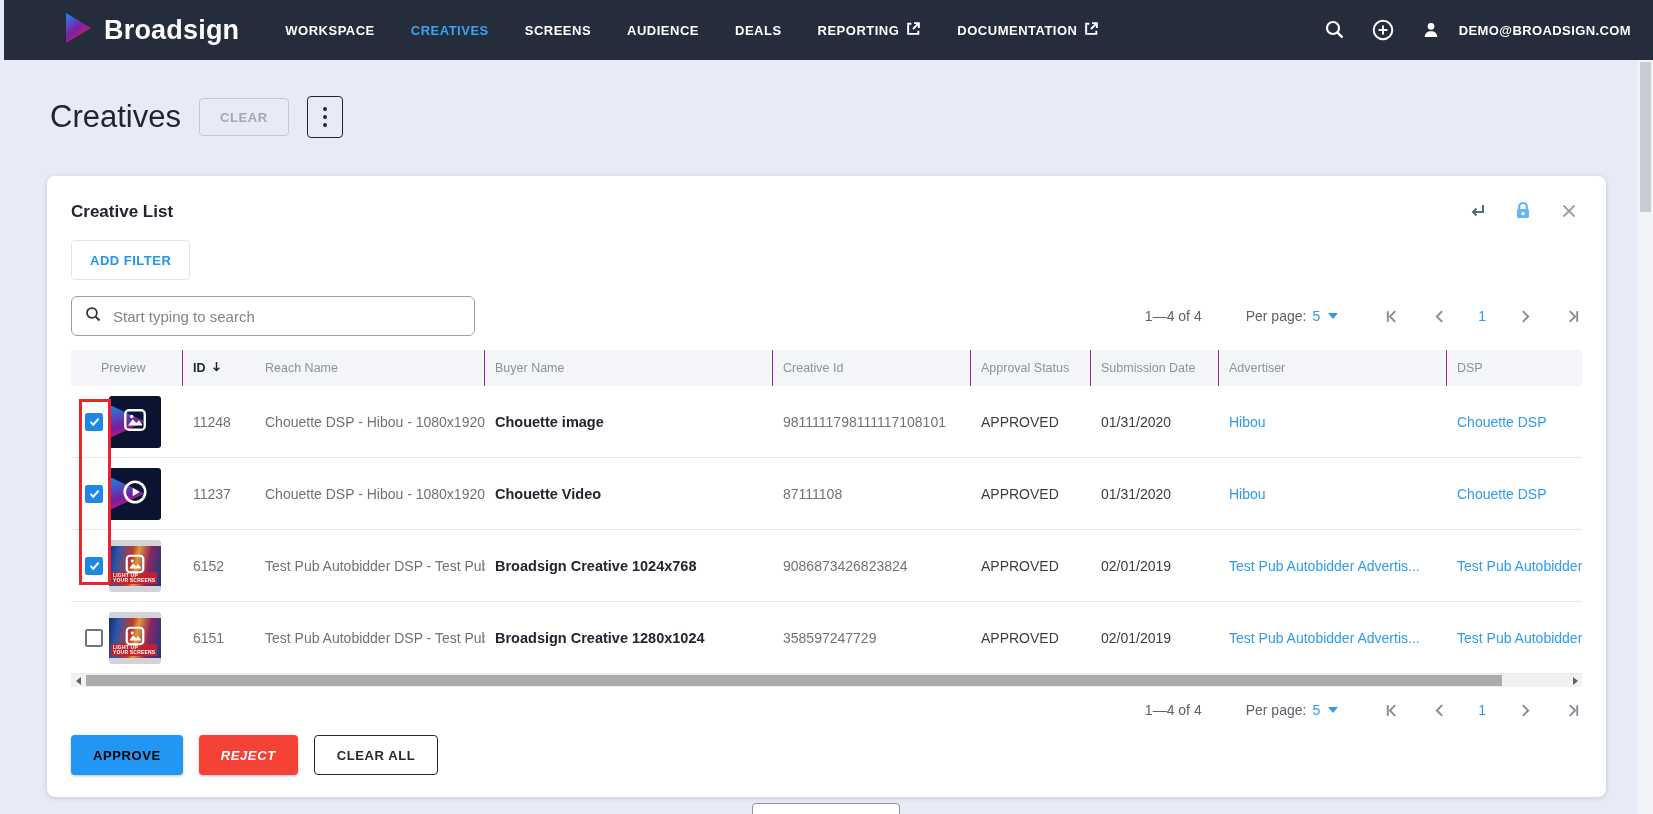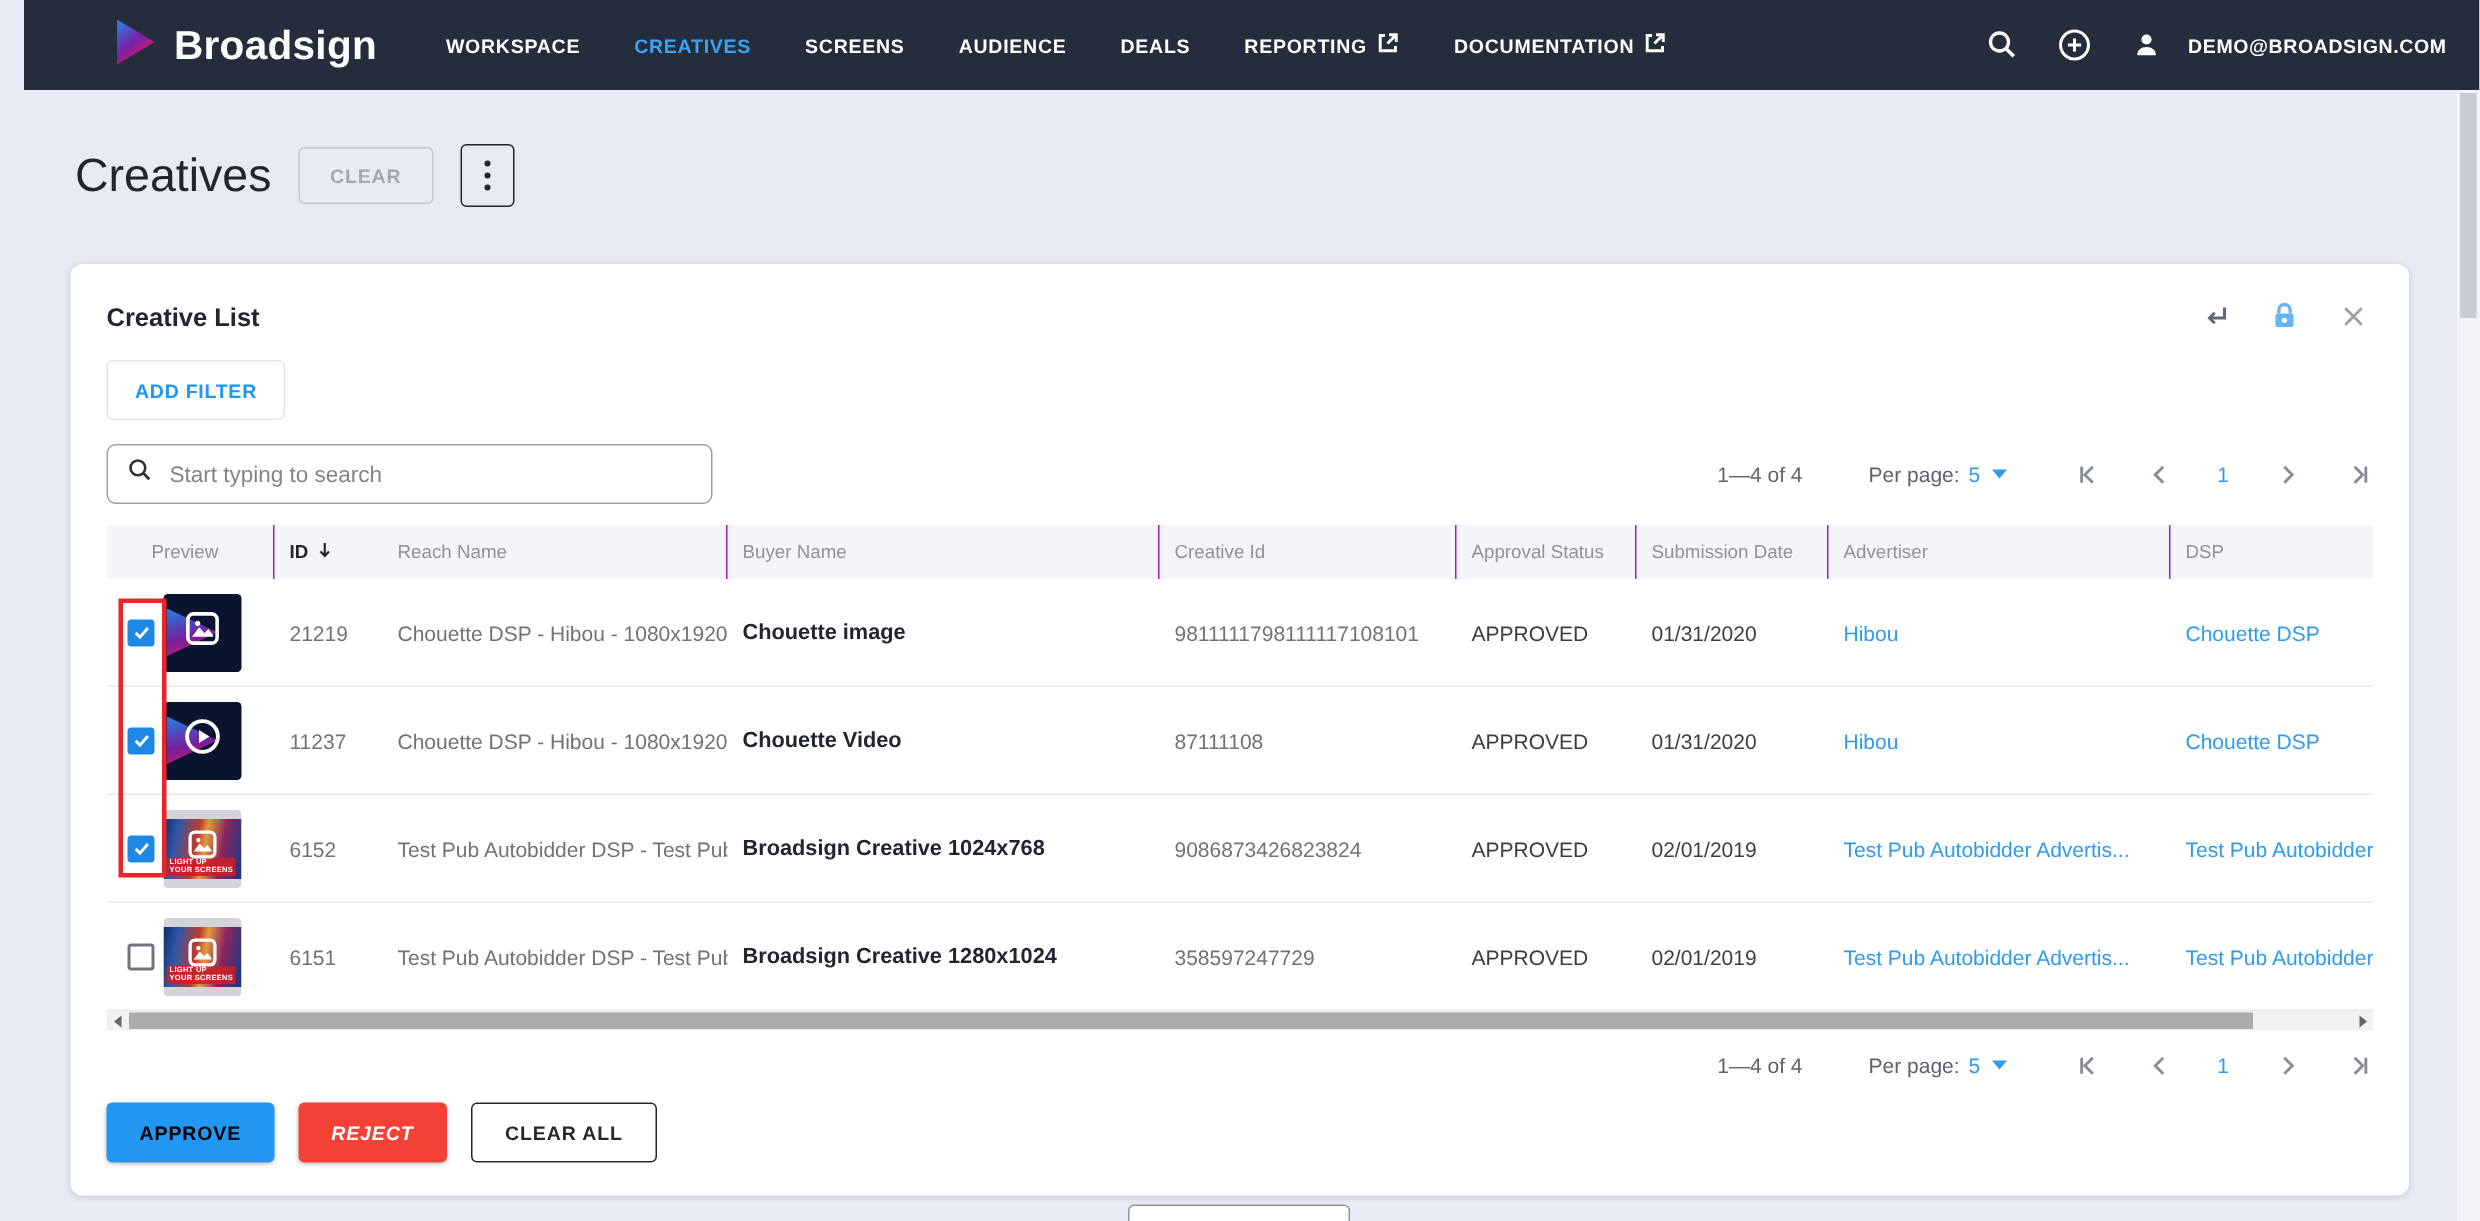--- a/index.html
+++ b/index.html
@@ -1,21 +1,21 @@
 <!DOCTYPE html>
 <html><head>
 <meta charset="utf-8">
 <style>
   * { margin:0; padding:0; box-sizing:border-box; }
   html,body { width:1653px; height:814px; overflow:hidden; }
   body { font-family:"Liberation Sans","DejaVu Sans",sans-serif; background:#E8EBF5; }
   .screen { position:relative; width:1653px; height:814px; overflow:hidden; }
 
   
-  .nav { position:absolute; top:0; left:16px; right:0; height:60px; background:#252D3C;
+  .nav { position:absolute; top:0; left:4px; right:0; height:60px; background:#252D3C;
          display:flex; align-items:center; padding:0 22px; }
   .brand { display:flex; align-items:center; gap:10px; margin-left:38px; margin-right:46px; cursor:pointer; }
   .brand-text { color:#FFFFFF; font-size:27px; font-weight:700; letter-spacing:.2px; }
   .nav-items { display:flex; align-items:center; gap:36px; }
   .nav-item { color:#FFFFFF; font-size:13px; font-weight:700; letter-spacing:.5px;
               display:flex; align-items:center; gap:7px; cursor:pointer; }
   .nav-item.active { color:#3AA3F5; }
   .nav-right { margin-left:auto; display:flex; align-items:center; gap:24px; }
   .nav-icon { width:24px; height:24px; display:flex; align-items:center; justify-content:center; cursor:pointer; }
   .nav-email { color:#FFFFFF; font-size:13px; font-weight:700; letter-spacing:.4px; margin-left:-8px; }
@@ -334,21 +334,21 @@
             <svg width="26" height="26" viewBox="0 0 24 24">
                       <rect x="3" y="3" width="18" height="18" rx="3.5" fill="none" stroke="#fff" stroke-width="2.2"></rect>
                       <circle cx="9" cy="8.8" r="1.6" fill="#fff"></circle>
                       <path d="M5.5 17 L10 11.3 L13.2 14.8 L15.6 12.3 L18.5 16 L18.5 17 Z" fill="#fff"></path>
                     </svg>
           </span>
         </span>
 
       </div>
     </div>
-    <div class="c c-id cell">21219</div>
+    <div class="c c-id cell">11248</div>
     <div class="c c-reach cell">Chouette DSP - Hibou - 1080x1920</div>
     <div class="c c-buyer cell">Chouette image</div>
     <div class="c c-creative cell">9811111798111117108101</div>
     <div class="c c-status cell">APPROVED</div>
     <div class="c c-date cell">01/31/2020</div>
     <div class="c c-adv cell">Hibou</div>
     <div class="c c-dsp cell">Chouette DSP</div>
   </div>
 
   <div class="trow">

